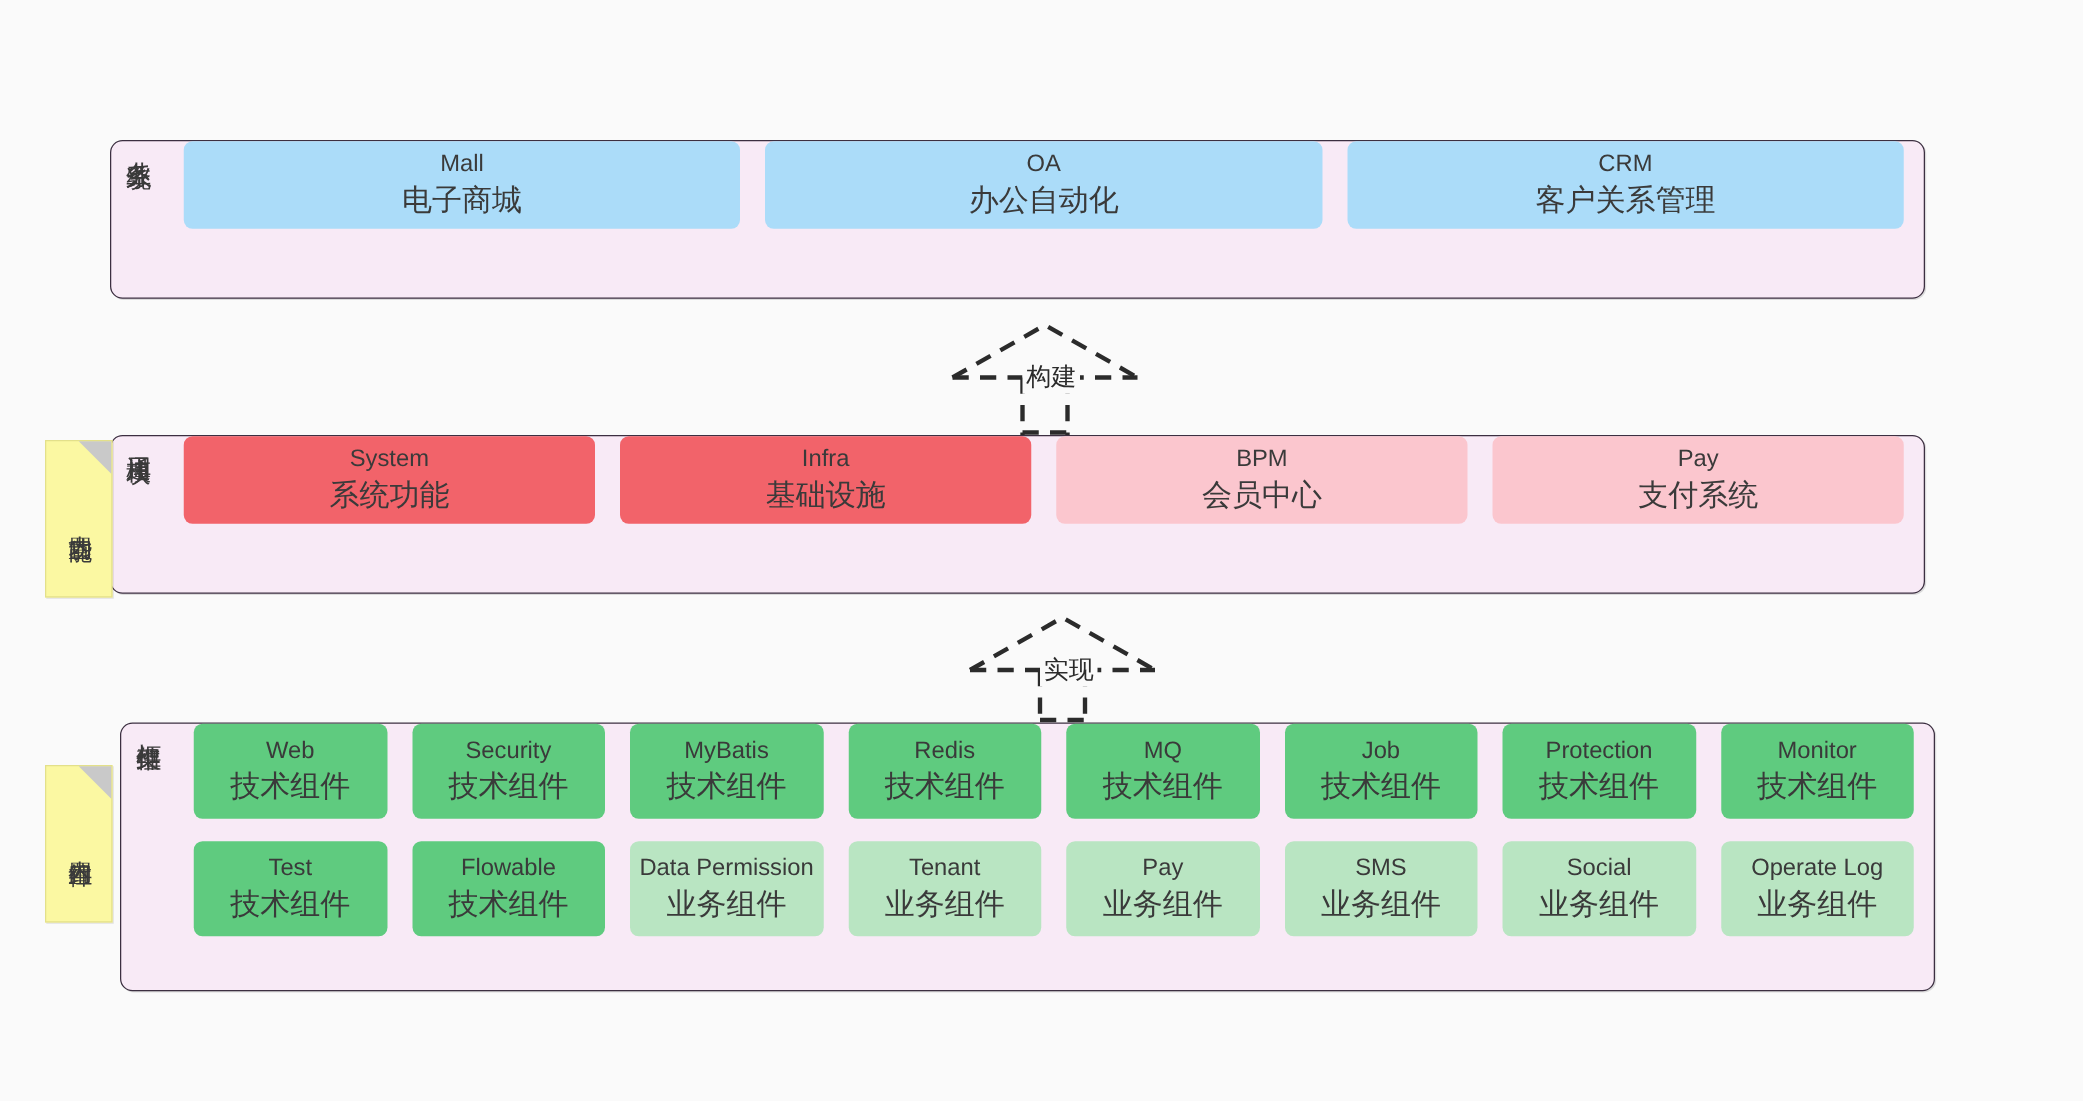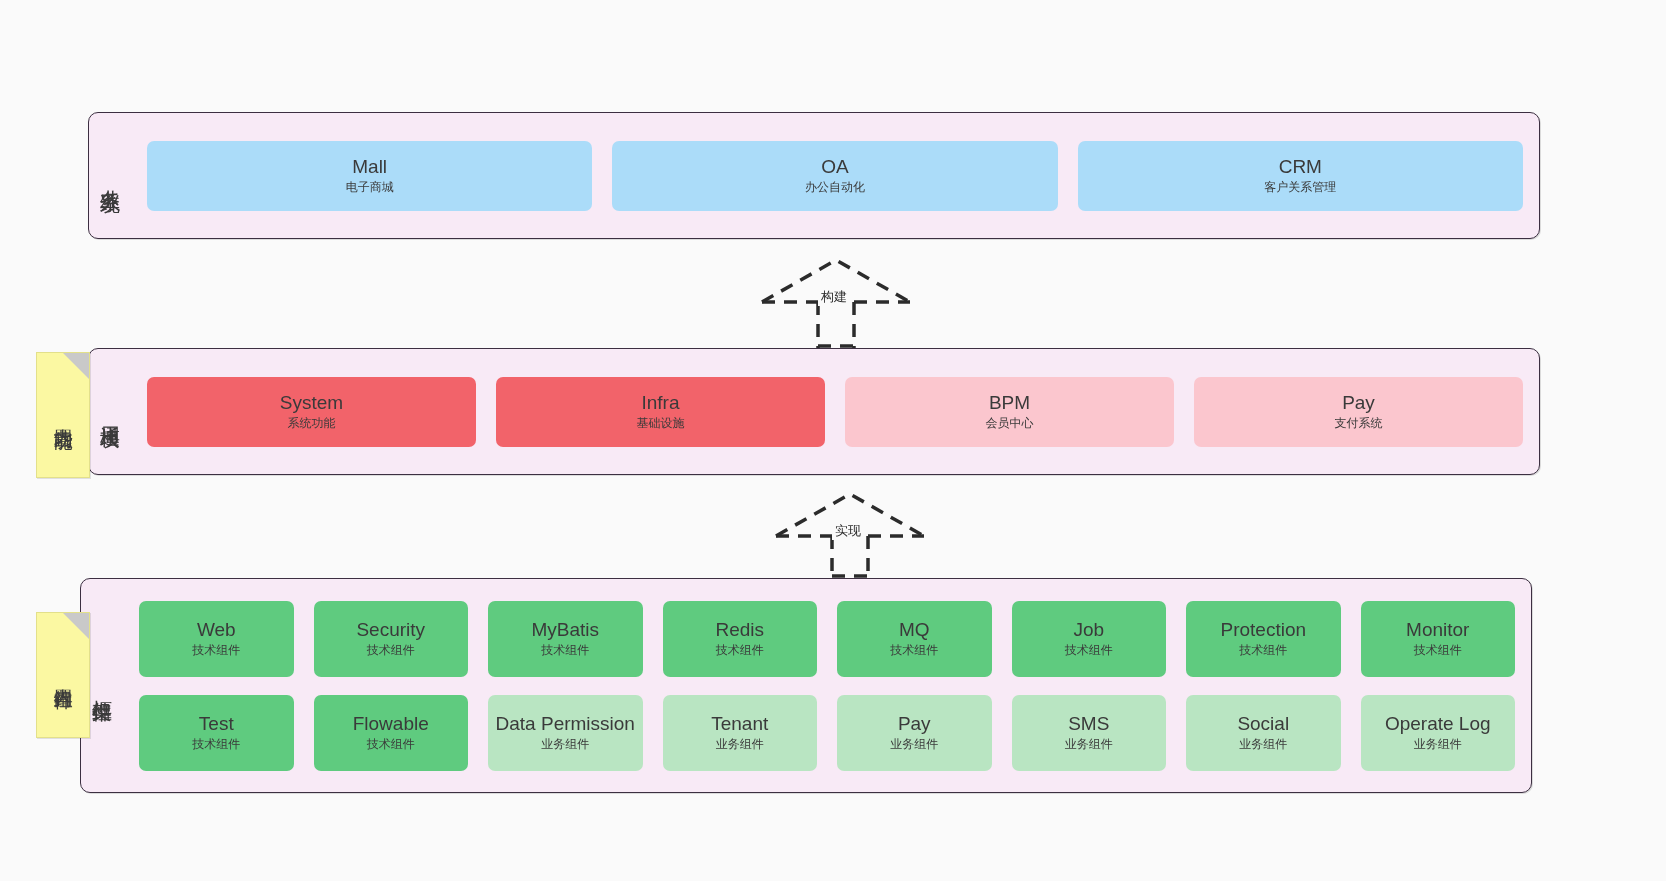--- a/index.html
+++ b/index.html
@@ -24,21 +24,21 @@
   }
 
   
   .layer {
     position: absolute;
     box-sizing: border-box;
     background: #f8eaf6;
     border: 1.6px solid #3c2f41;
     border-radius: 10px;
     display: flex;
-    align-items: center;
+    align-items: flex-start;
     box-shadow: 1px 1px 0 rgba(0,0,0,0.12);
   }
 
   
   .layer-label {
     flex: 0 0 auto;
     width: 42px;
     display: flex;
     align-items: center;
     justify-content: center;
@@ -80,34 +80,34 @@
     text-align: center;
     line-height: 1.3;
     padding: 6px 4px;
     user-select: none;
   }
   .card .t-en {
     font-size: 19px;
     color: #3a3a3a;
   }
   .card .t-cn {
-    font-size: 12px;
+    font-size: 24px;
     color: #3a3a3a;
   }
 
   .c-blue       { background: #abdcf9; }
   .c-red        { background: #f2636a; }
   .c-pink       { background: #fbc6ce; }
   .c-green      { background: #5fcb7f; }
   .c-green-lite { background: #b9e5c2; }
 
   
   #layer-business  { left: 88px;  top: 112px; width: 1452px; height: 127px; }
   #layer-common    { left: 88px;  top: 348px; width: 1452px; height: 127px; }
-  #layer-framework { left: 80px;  top: 578px; width: 1452px; height: 215px; }
+  #layer-framework { left: 96px;  top: 578px; width: 1452px; height: 215px; }
 
   #layer-business .card, #layer-common .card { height: 70px; }
   #layer-framework .card { height: 76px; }
 
   
   .note {
     position: absolute;
     box-sizing: border-box;
     background: #fbf8a2;
     border: 1px solid #e3e08a;
@@ -135,21 +135,21 @@
   #note-builtin-func { left: 36px; top: 352px; width: 54px; height: 126px; }
   #note-builtin-comp { left: 36px; top: 612px; width: 54px; height: 126px; }
 
   
   .uml-arrow {
     position: absolute;
     pointer-events: none;
   }
   .uml-arrow .arrow-label {
     position: absolute;
-    font-size: 13px;
+    font-size: 20px;
     color: #2b2b2b;
     background: #fafafa;
     padding: 0 3px;
     white-space: nowrap;
     user-select: none;
   }
   #arrow-build { left: 740; top: 250px; }
 
   svg { display: block; }
 </style>

